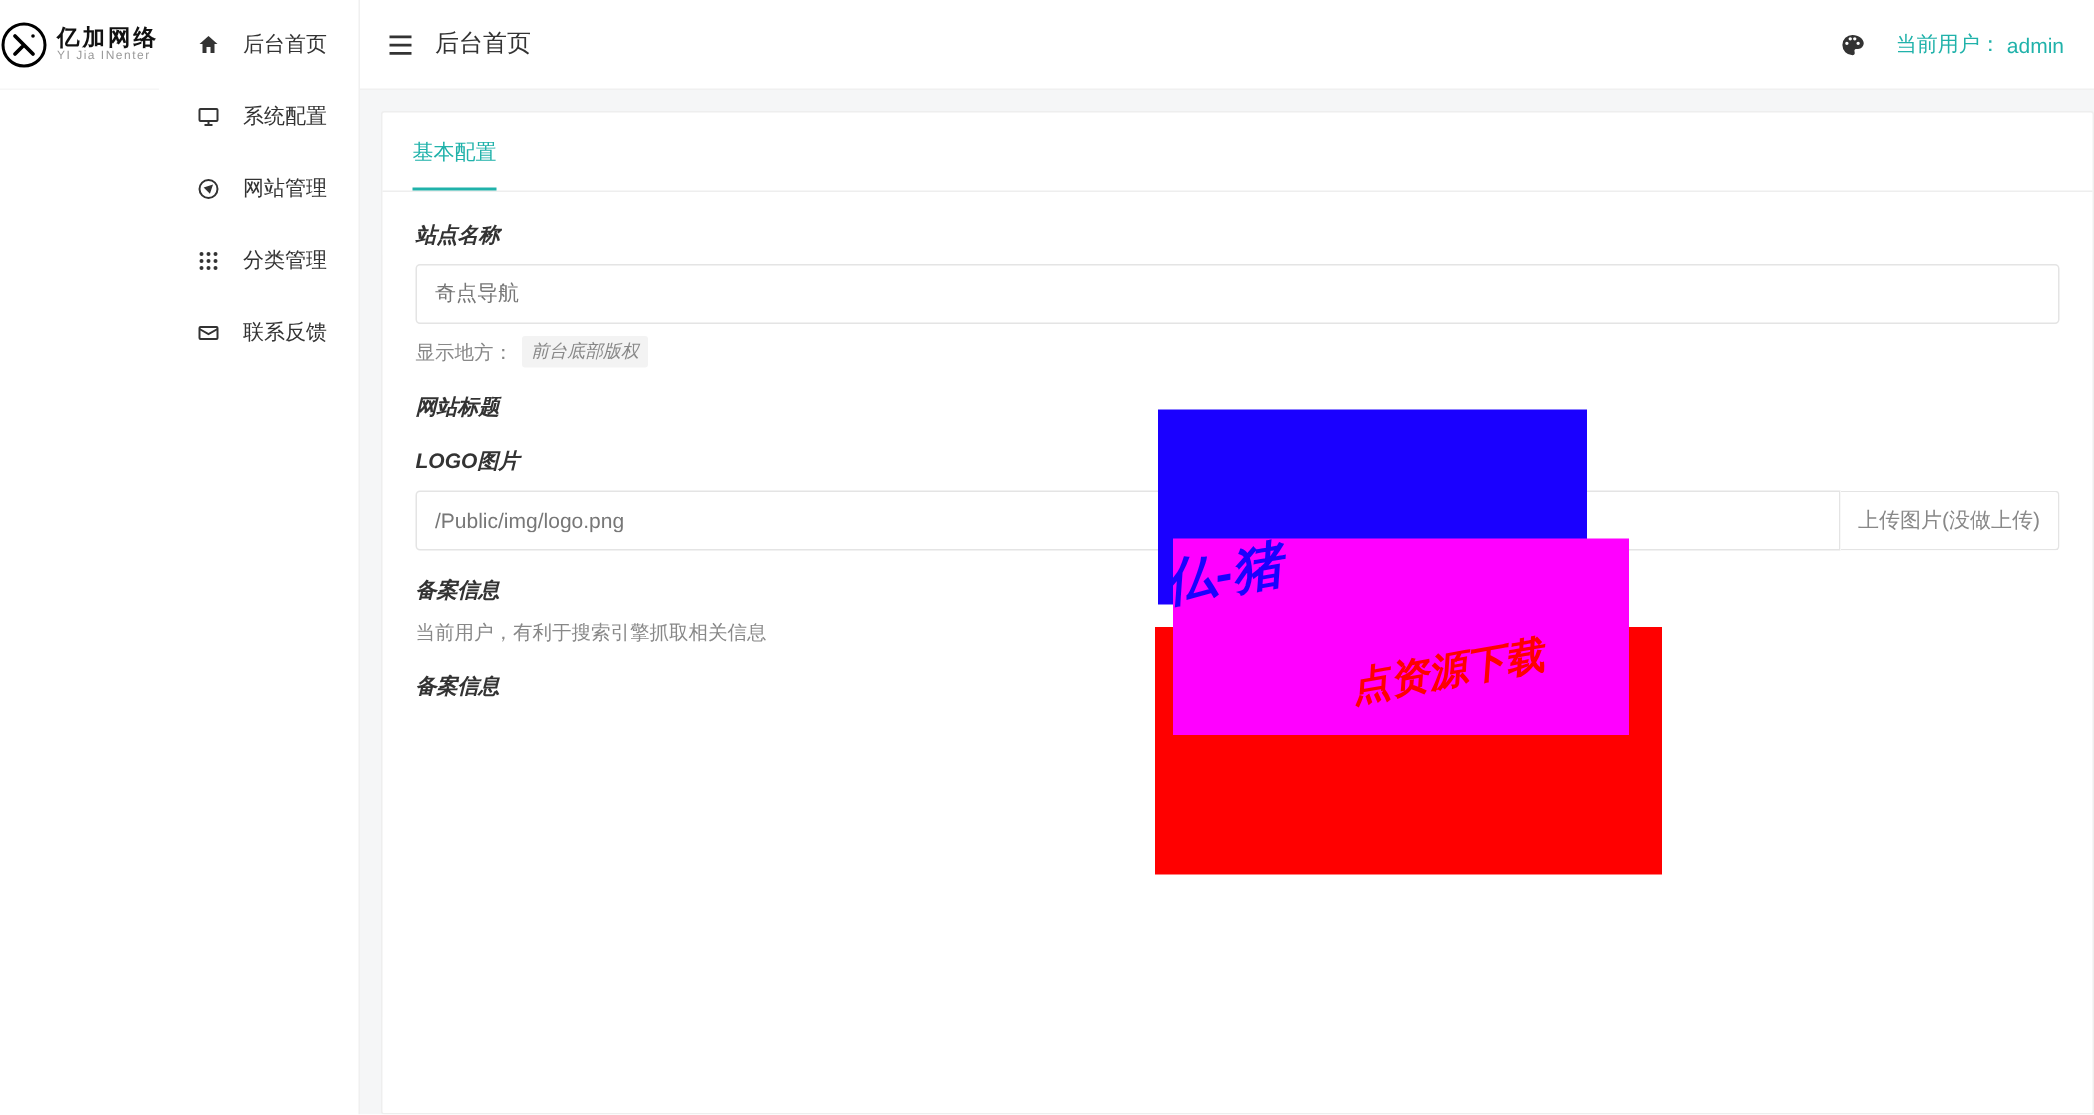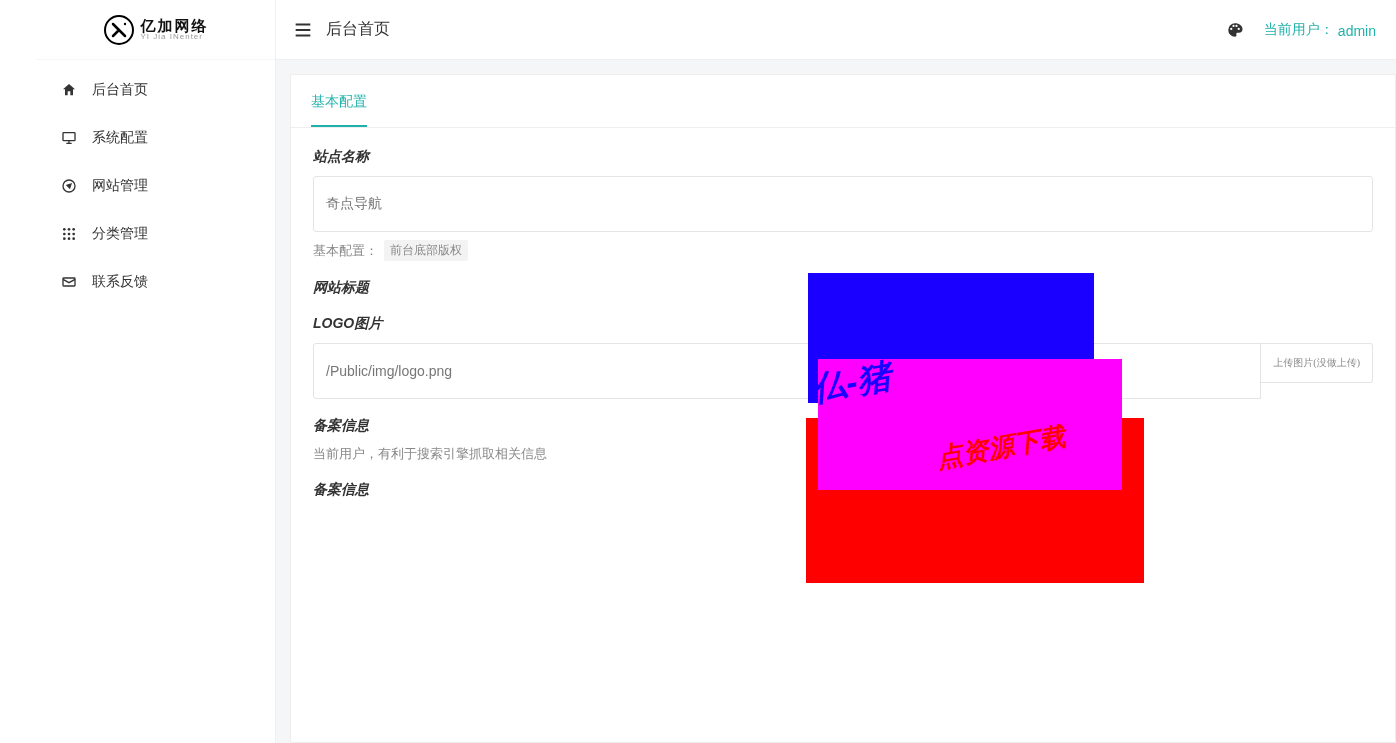--- a/index.html
+++ b/index.html
@@ -10,22 +10,21 @@
   color: #333;
   background: #fff;
   overflow: hidden;
 }
 .app { display: flex; height: 100vh; }
 .sidebar {
   width: 240px;
   background: #fff;
   border-right: 1px solid #f0f0f0;
   display: flex;
-  flex-direction: column;
-  margin-left: 36px;
+  flex-direction: row;
 }
 .logo-area {
   height: 60px;
   display: flex;
   align-items: center;
   justify-content: center;
   border-bottom: 1px solid #f6f6f6;
 }
 .logo-svg { width: 32px; height: 32px; }
 .logo-text-wrap { margin-left: 6px; line-height: 1; }
@@ -50,21 +49,21 @@
   align-items: center;
   padding: 0 20px 0 16px;
   border-bottom: 1px solid #f0f0f0;
 }
 .menu-toggle { cursor: pointer; display: inline-flex; }
 .menu-toggle svg { width: 22px; height: 22px; }
 .page-title { margin-left: 12px; font-size: 16px; color: #333; }
 .topbar-spacer { flex: 1; }
 .theme-btn { cursor: pointer; display: inline-flex; margin-right: 20px; }
 .theme-btn svg { width: 18px; height: 18px; }
-.user-area { color: #20b2aa; font-size: 14px; display: flex; align-items: flex-end; }
+.user-area { color: #20b2aa; font-size: 14px; display: flex; align-items: center; }
 .user-name { margin-left: 4px; }
 .content {
   flex: 1;
   background: #f5f6f7;
   padding: 14px 0 0 14px;
   overflow: auto;
   position: relative;
 }
 .card {
   background: #fff;
@@ -88,53 +87,53 @@
 }
 .tab.active {
   color: #20b2aa;
   border-bottom: 2px solid #20b2aa;
 }
 .form { padding: 20px 22px 40px; position: relative; }
 .form-group { margin-bottom: 18px; }
 .form-label { font-size: 14px; font-weight: 600; color: #333; margin-bottom: 10px; display: block; font-style: italic; }
 .form-control {
   width: 100%;
-  height: 56px;
+  height: 40px;
   padding: 8px 12px;
   font-size: 14px;
   color: #777;
   border: 1px solid #e4e4e4;
   border-radius: 3px;
   background: #fff;
   outline: none;
 }
 textarea.form-control { height: 110px; resize: vertical; padding-top: 10px; }
 .form-help { font-size: 13px; color: #888; margin-top: 8px; display: flex; align-items: center; gap: 6px; }
 .help-badge {
   display: inline-block;
   background: #f3f3f3;
   color: #888;
   font-size: 12px;
   padding: 2px 6px;
   border-radius: 2px;
+  font-style: italic;
 }
 .input-group { display: flex; }
 .input-group .form-control { border-top-right-radius: 0; border-bottom-right-radius: 0; flex: 1; }
 .input-group-btn {
   height: 40px;
   padding: 0 12px;
   border: 1px solid #e4e4e4;
   border-left: none;
   border-top-right-radius: 3px;
   border-bottom-right-radius: 3px;
   background: #fff;
   color: #888;
-  font-size: 10px;
+  font-size: 14px;
   cursor: pointer;
-  font-family: Liberation Serif, serif;
 }
 
 .overlay-box { position: absolute; z-index: 5; pointer-events: none; }
 .ov-blue { background: #1a00ff; left: 532px; top: 213px; width: 286px; height: 130px; }
 .ov-magenta { background: #ff00ff; left: 542px; top: 299px; width: 304px; height: 131px; }
 .ov-red { background: #f00; left: 530px; top: 358px; width: 338px; height: 165px; }
 .ov-text { position: absolute; font-style: italic; font-weight: 700; transform: rotate(-10deg); z-index: 6; pointer-events: none; }
 .ov-text.t1 { color: #1a00ff; left: 536px; top: 300px; font-size: 34px; }
 .ov-text.t2 { color: #f00; left: 660px; top: 370px; font-size: 26px; }
 </style>
@@ -236,21 +235,21 @@
             <span>基本配置</span>
           </div>
         </div>
 
         <div class="form">
 
           <div class="form-group">
             <label class="form-label">站点名称</label>
             <input type="text" class="form-control" value="奇点导航" style="">
             <div class="form-help">
-              <span>基本配置：</span>
+              <span>显示地方：</span>
               <span class="help-badge">前台底部版权</span>
             </div>
           </div>
 
           <div class="form-group">
             <label class="form-label">网站标题</label>
           </div>
 
           <div class="form-group">
             <label class="form-label">LOGO图片</label>

